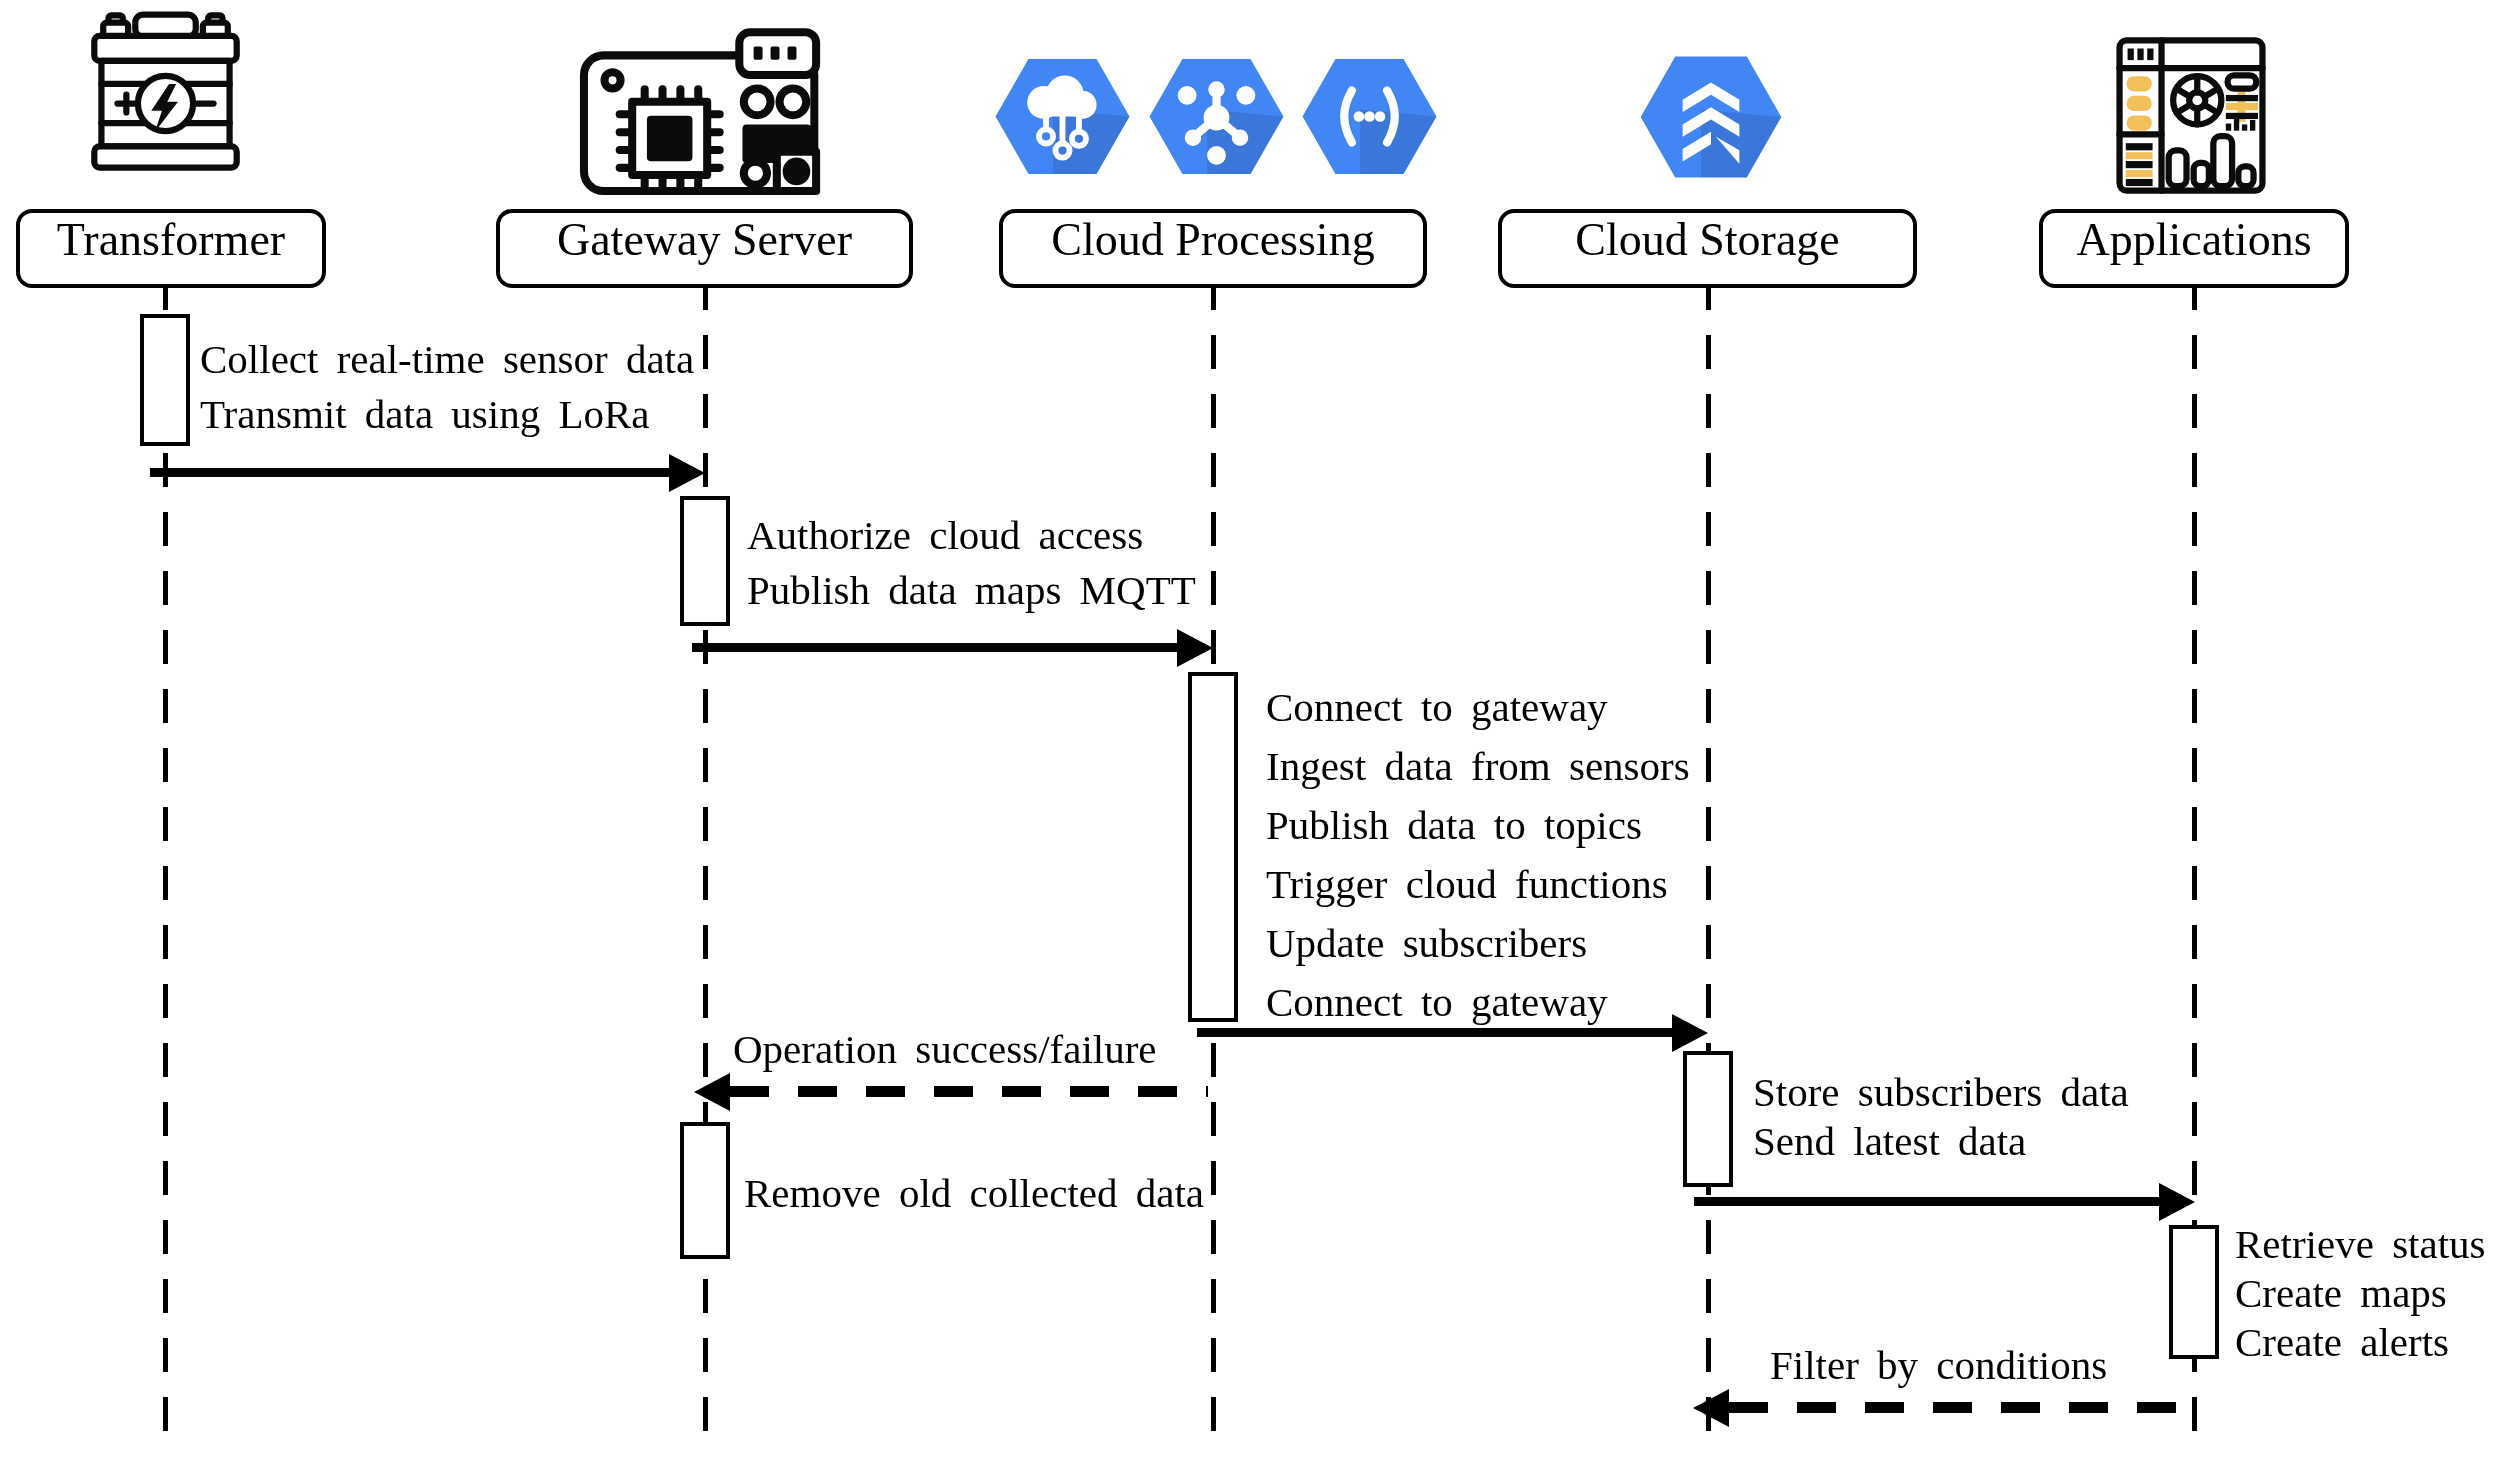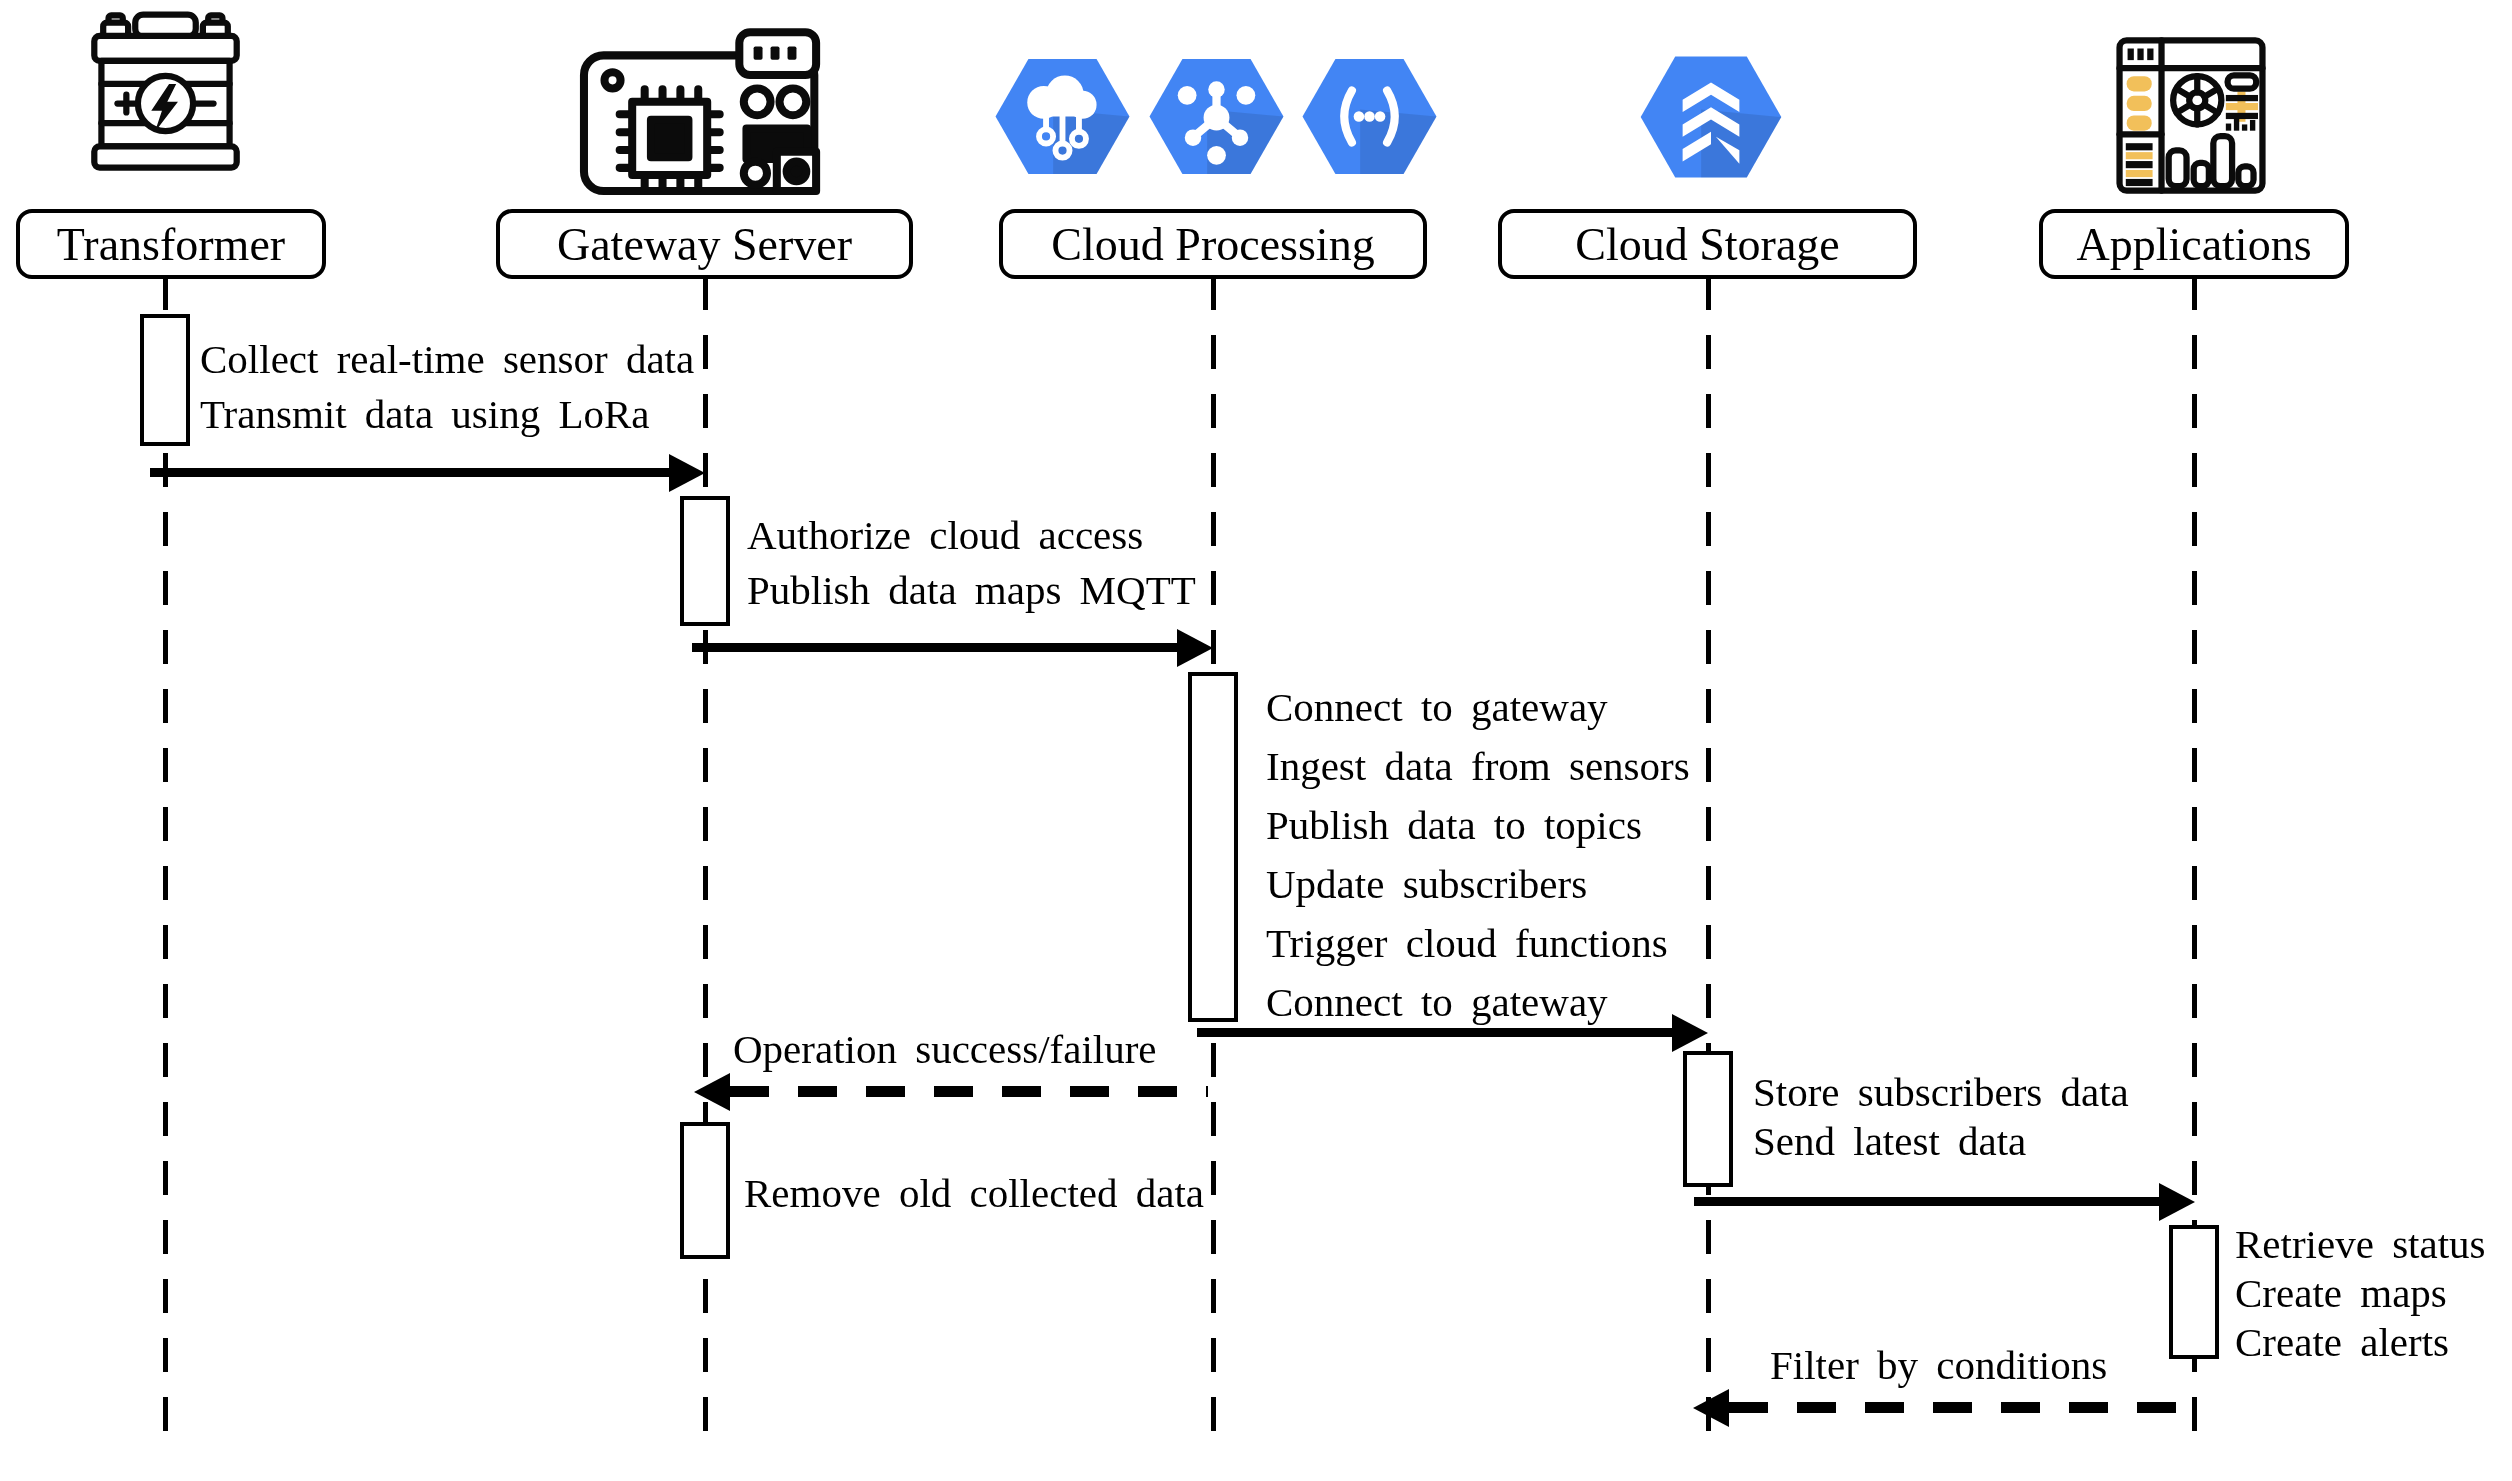--- a/index.html
+++ b/index.html
@@ -20,23 +20,23 @@
   .shaft.dash {
     height:11.6px;
     background:repeating-linear-gradient(to right,#000 0 39px,transparent 39px 68px);
   }
   .head-r { width:0; height:0; border-top:19px solid transparent; border-bottom:19px solid transparent; border-left:36px solid #000; }
   .head-l { width:0; height:0; border-top:19px solid transparent; border-bottom:19px solid transparent; border-right:36px solid #000; }
   .note { position:absolute; font-size:41px; line-height:55px; white-space:nowrap; word-spacing:8px;font-family:Liberation Serif, serif; }
   .note.tight { line-height:49px; }
   .note.wide { line-height:59px; }
   .actor-label {
-    position:absolute; top:209px; height:70px; box-sizing:border-box;
+    position:absolute; top:209px; height:79px; box-sizing:border-box;
     border:4.5px solid #000; border-radius:16px; background:#fff;
-    display:flex; align-items:center; justify-content:center; font-size:46px;
+    display:flex; align-items:flex-start; justify-content:center; font-size:46px;
   }
   .icon { position:absolute; }
   .hexrow { position:absolute; display:flex; gap:12.5px; }
 </style>
 </head>
 <body>
 
 <div class="canvas">
 
   <div class="lifeline" style="left:163px"></div>
@@ -83,22 +83,22 @@
     <div>Transmit data using LoRa</div>
   </div>
   <div class="note" style="left:747px; top:508px">
     <div>Authorize cloud access</div>
     <div>Publish data maps MQTT</div>
   </div>
   <div class="note wide" style="left:1266px; top:678px">
     <div>Connect to gateway</div>
     <div>Ingest data from sensors</div>
     <div>Publish data to topics</div>
+    <div>Trigger cloud functions</div>
     <div>Update subscribers</div>
-    <div>Trigger cloud functions</div>
     <div>Connect to gateway</div>
   </div>
   <div class="note" style="left:733px; top:1022px">
     <div>Operation success/failure</div>
   </div>
   <div class="note" style="left:744px; top:1166px">
     <div>Remove old collected data</div>
   </div>
   <div class="note tight" style="left:1753px; top:1068px">
     <div>Store subscribers data</div>

